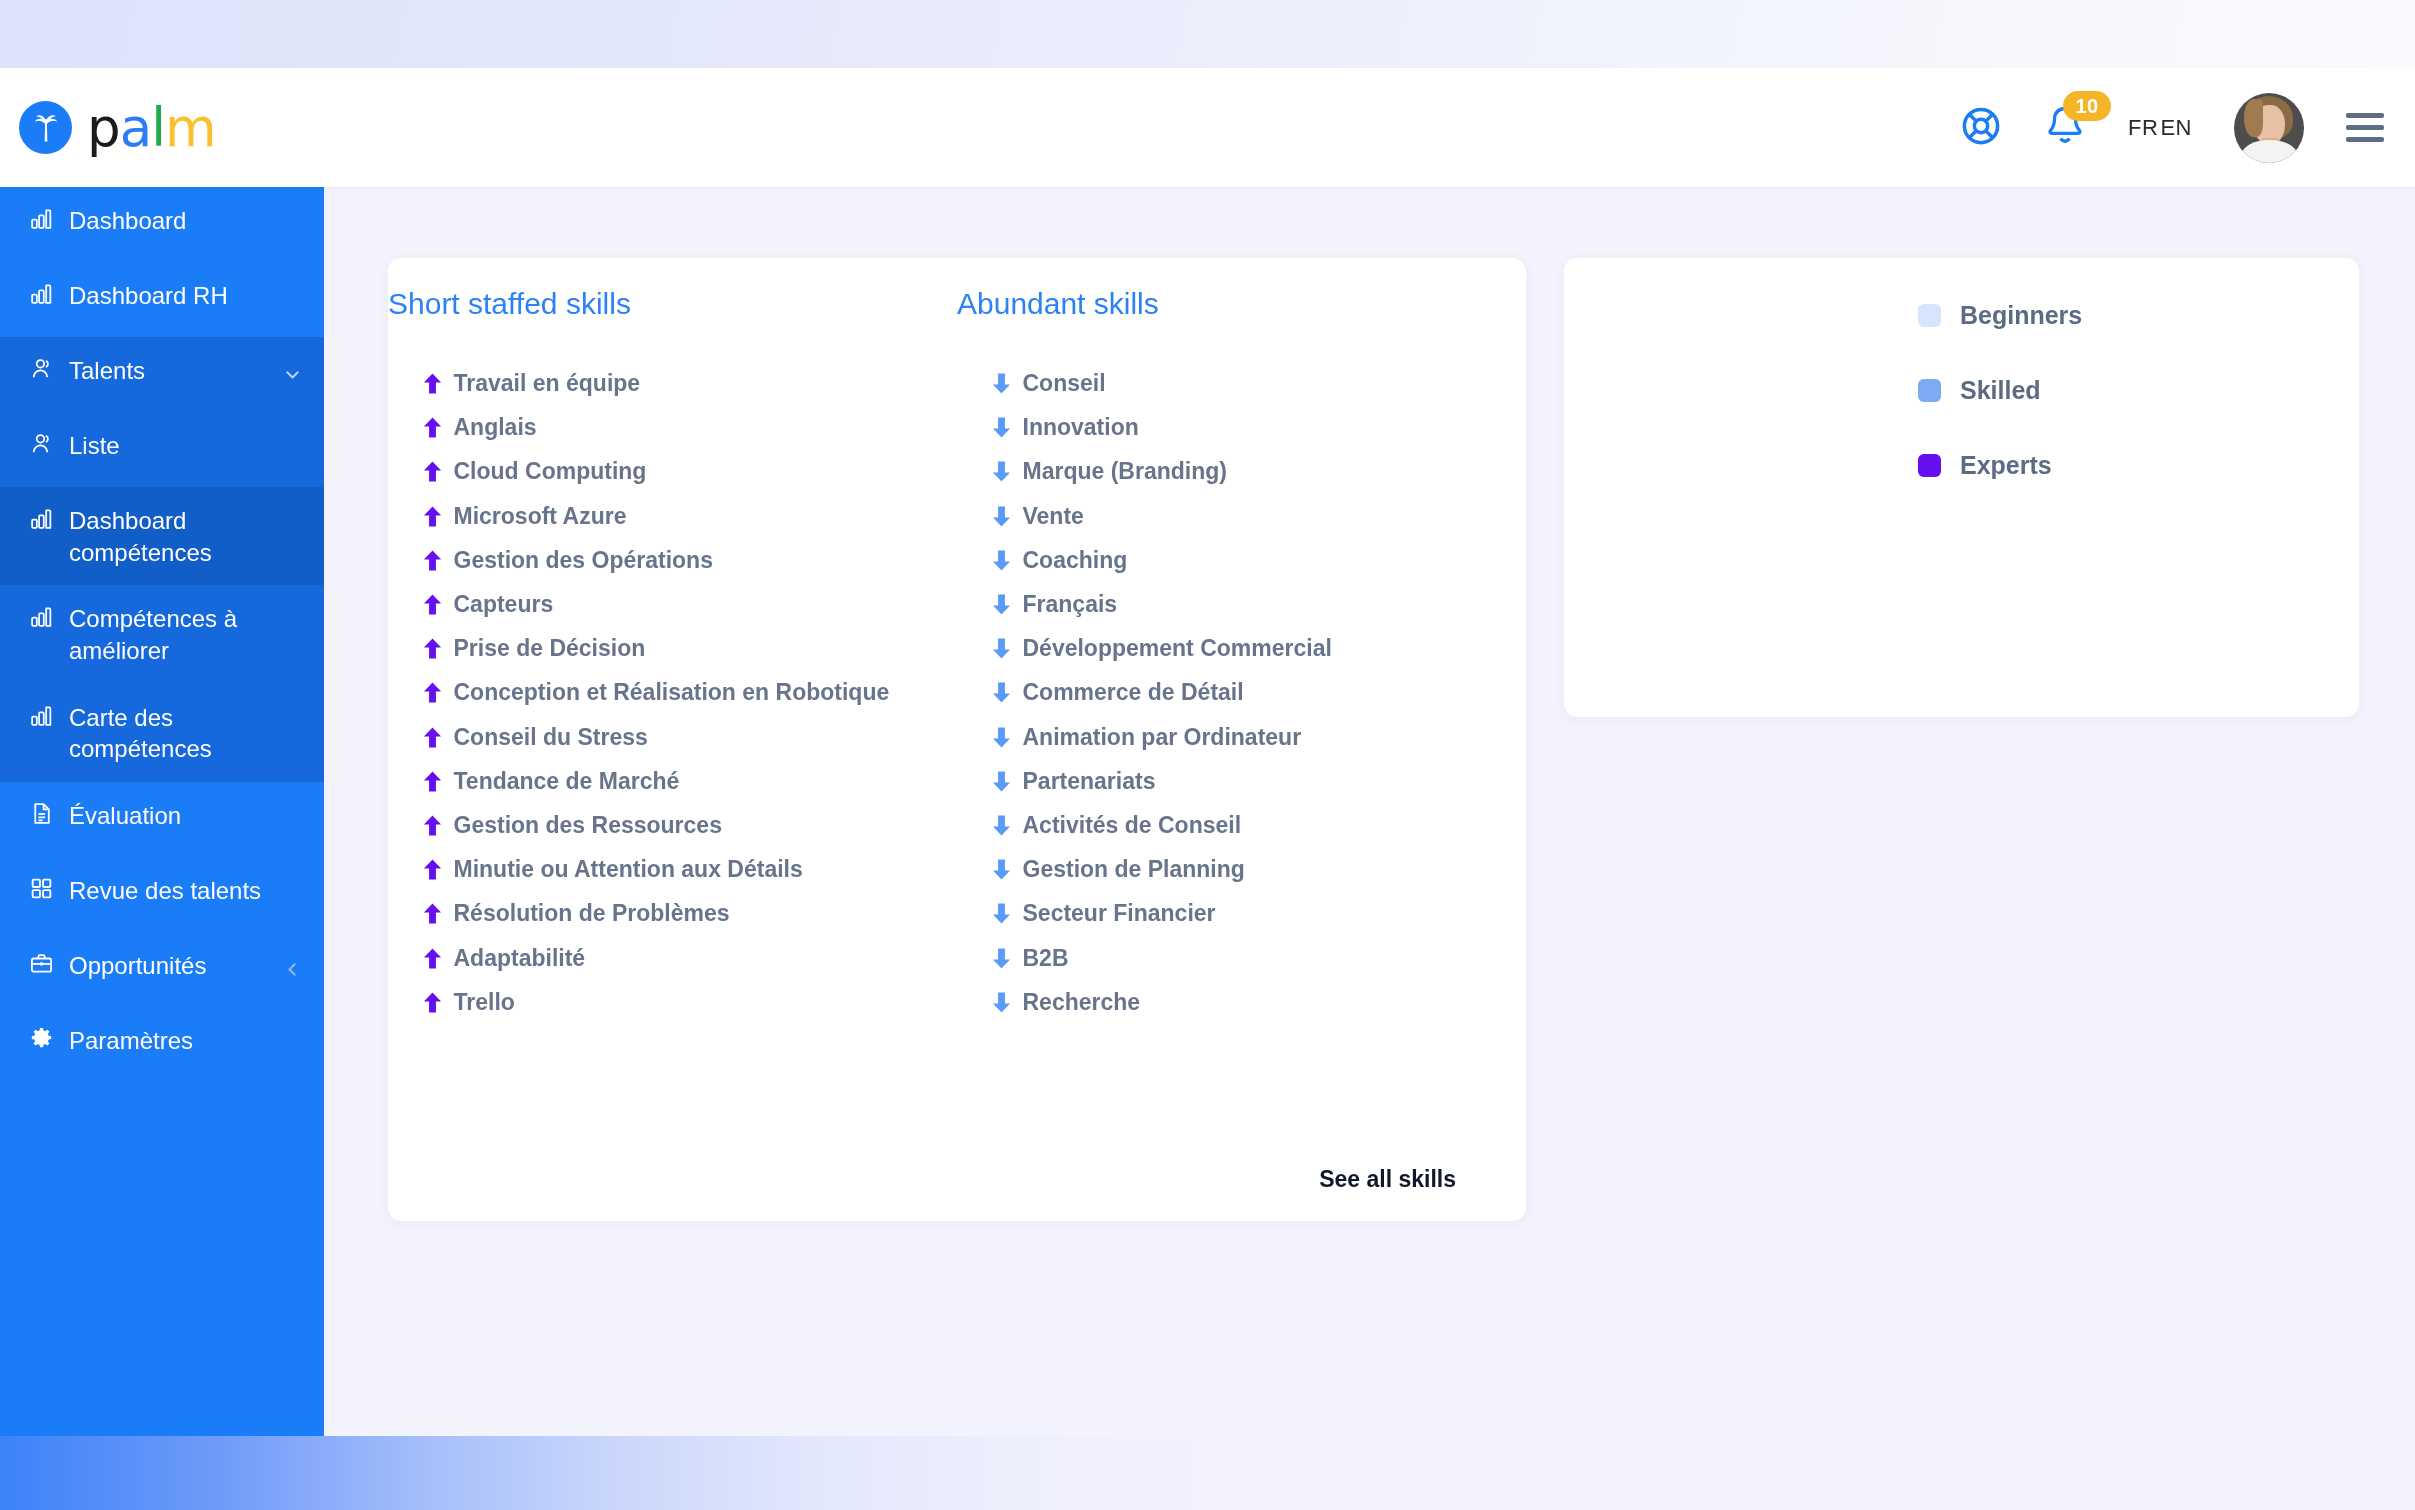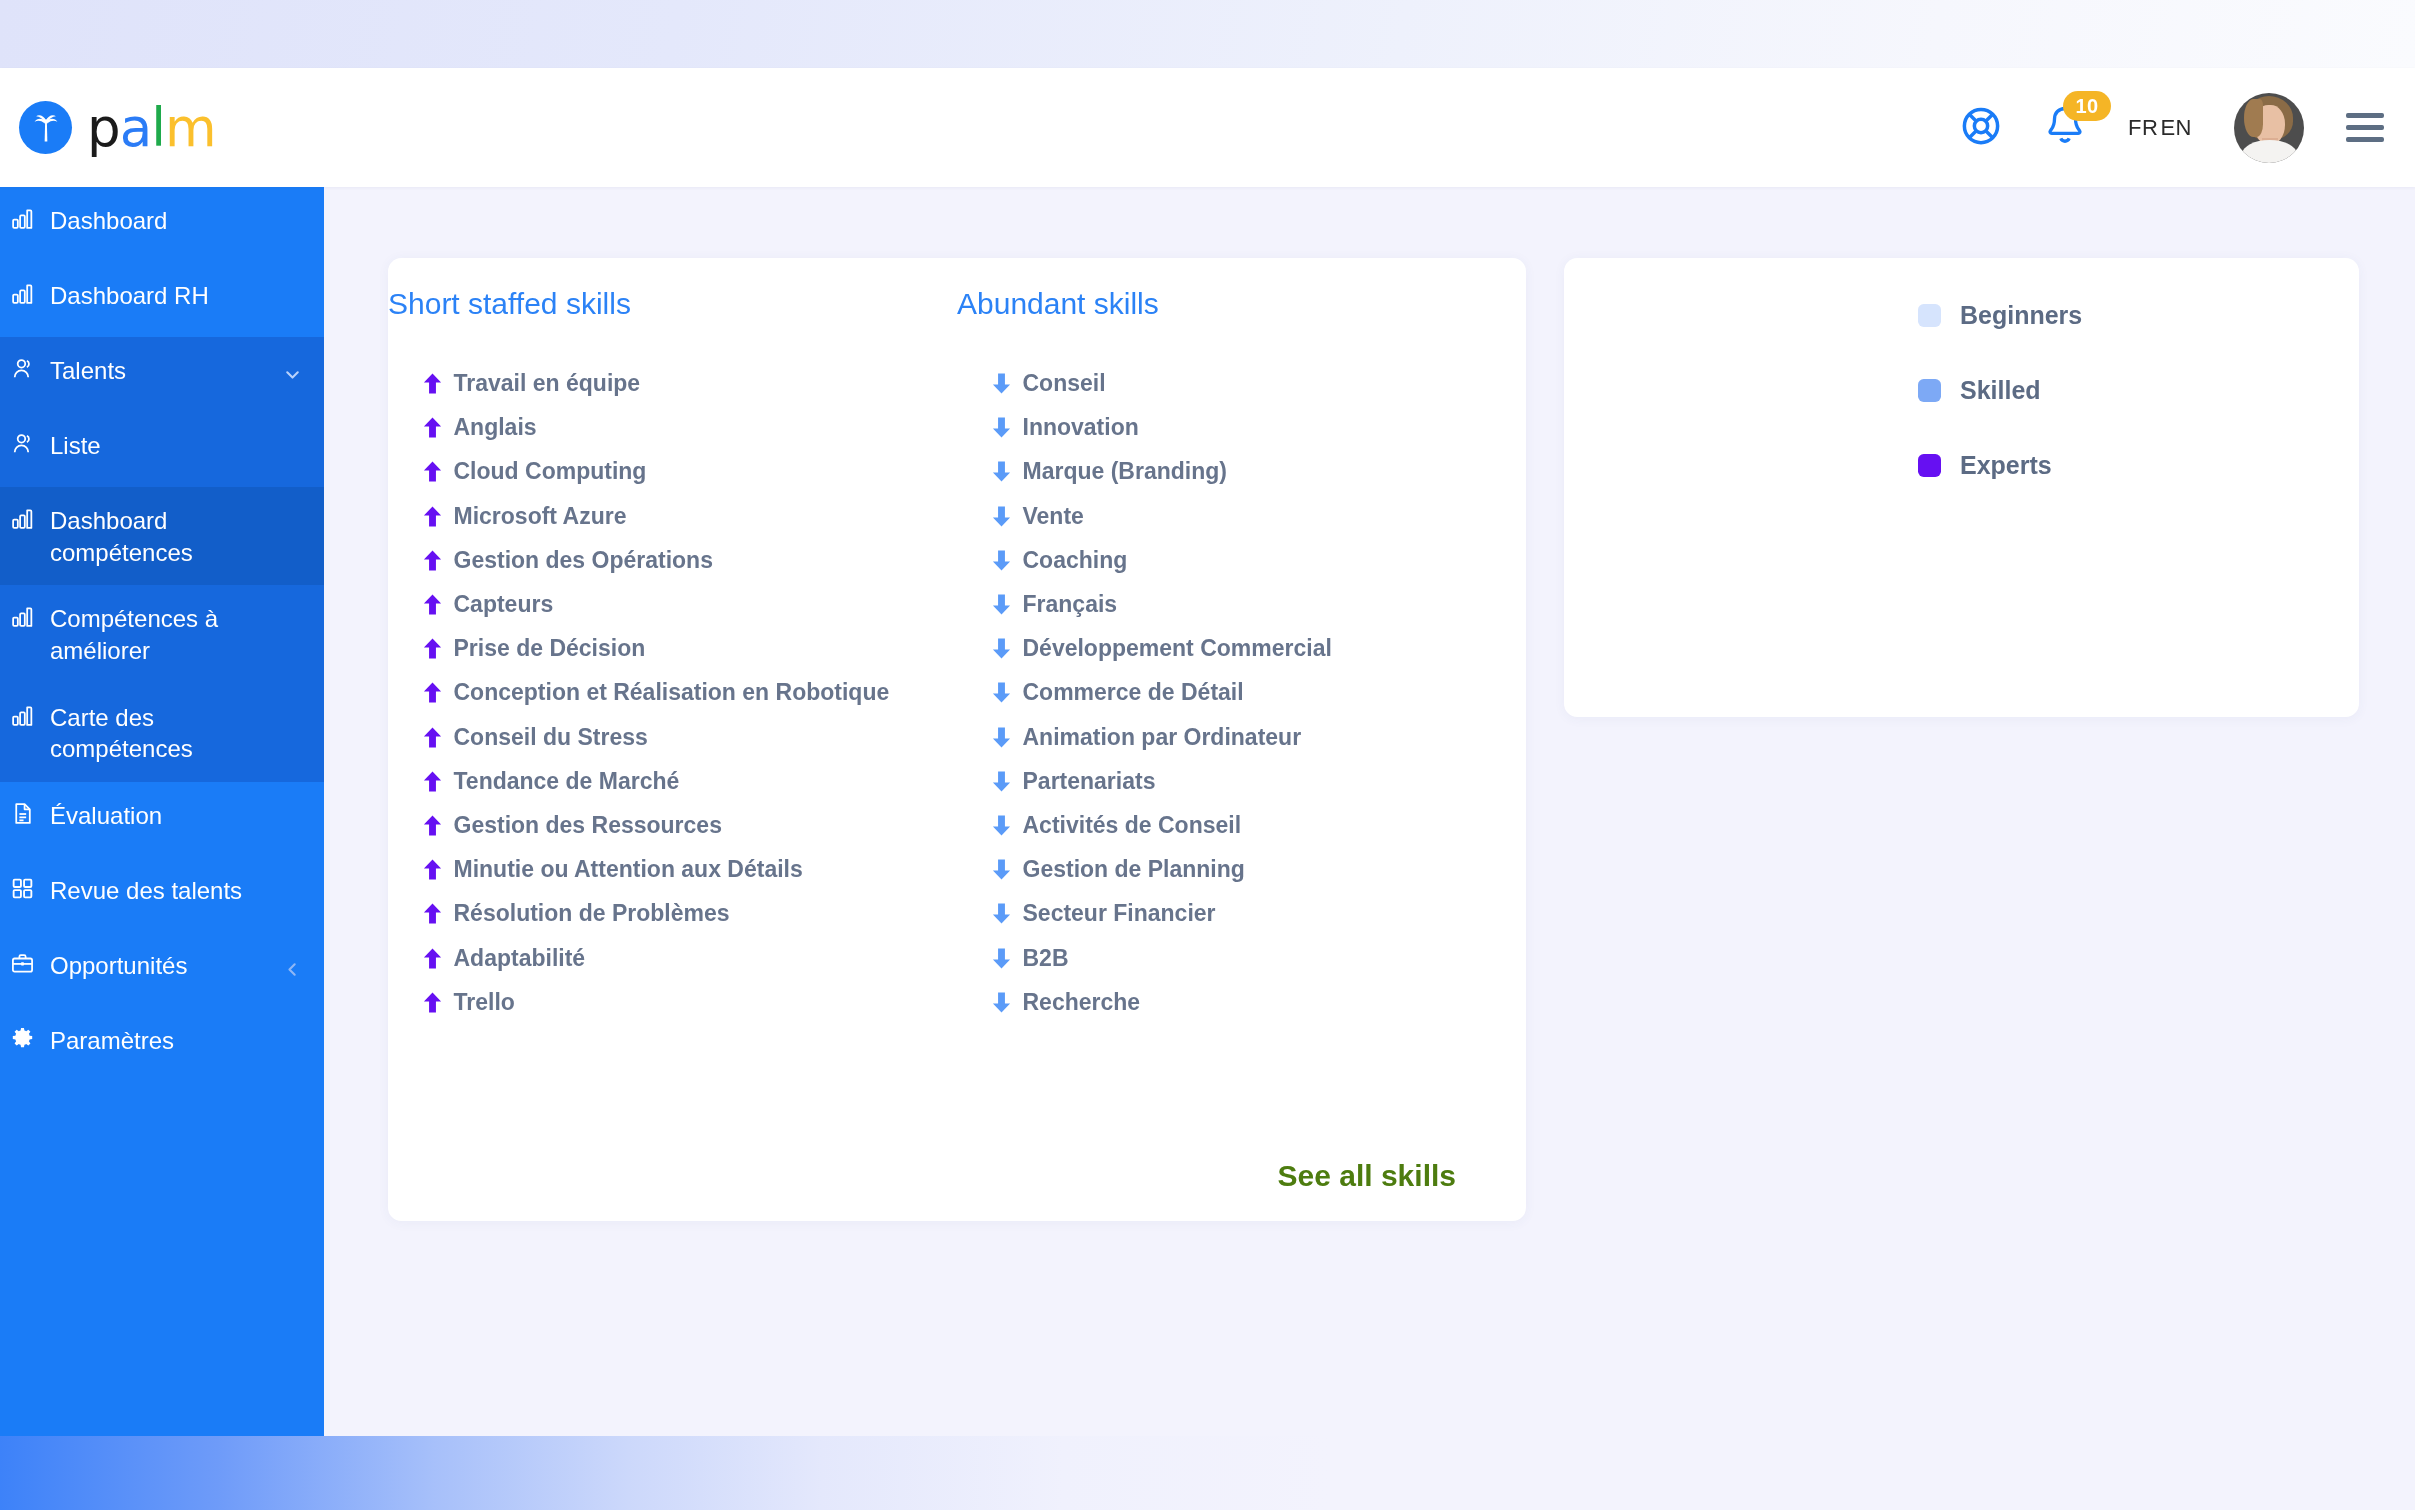--- a/index.html
+++ b/index.html
@@ -75,21 +75,21 @@
 
   
   .sidebar {
     position: absolute; top: 187px; left: 0;
     width: 324px; height: 1249px;
     background: #1a7cf7;
     z-index: 4;
   }
   .nav-item {
     display: flex; align-items: flex-start;
-    padding: 17px 25px 17px 10px;
+    padding: 17px 25px 17px 29px;
     color: #ffffff; font-size: 24px; cursor: pointer;
     min-height: 75px; position: relative;
   }
   .nav-item .ico { flex: none; width: 40px; margin-top: 1.9px; display: flex; align-items: center; }
   .nav-item .lbl { line-height: 1.32; padding-top: 1px; }
   .nav-item .chev { position: absolute; right: 21px; top: 27px; color: #bcd4fb; font-size: 19px; }
   .tone-a { background: #1a7cf7; }
   .tone-b { background: #1668dd; }
   .tone-active { background: #125ec9; }
 
@@ -114,21 +114,21 @@
     margin-bottom: 41px; letter-spacing: 0;
   }
   .skill-row {
     display: flex; align-items: center;
     gap: 10.5px; padding: 8.6px 0 8.6px 34px;
     font-size: 23px; font-weight: 700; color: #67748c;
   }
   .arrow { flex: none; width: 21px; display: flex; align-items: center; justify-content: center; }
   .see-all {
     position: absolute; right: 70px; bottom: 28.5px;
-    font-size: 30px; font-weight: 700; color: #4d7c0f; cursor: pointer;
+    font-size: 23px; font-weight: 700; color: #0f172a; cursor: pointer;
   }
 
   .legend-list { position: absolute; left: 354px; top: 43px; }
   .legend-row {
     display: flex; align-items: center; gap: 19px;
     margin-bottom: 46px;
   }
   .swatch { width: 23px; height: 23px; border-radius: 5.7px; flex: none; }
   .legend-label { font-size: 25px; font-weight: 700; color: #5c6b84; }
 

